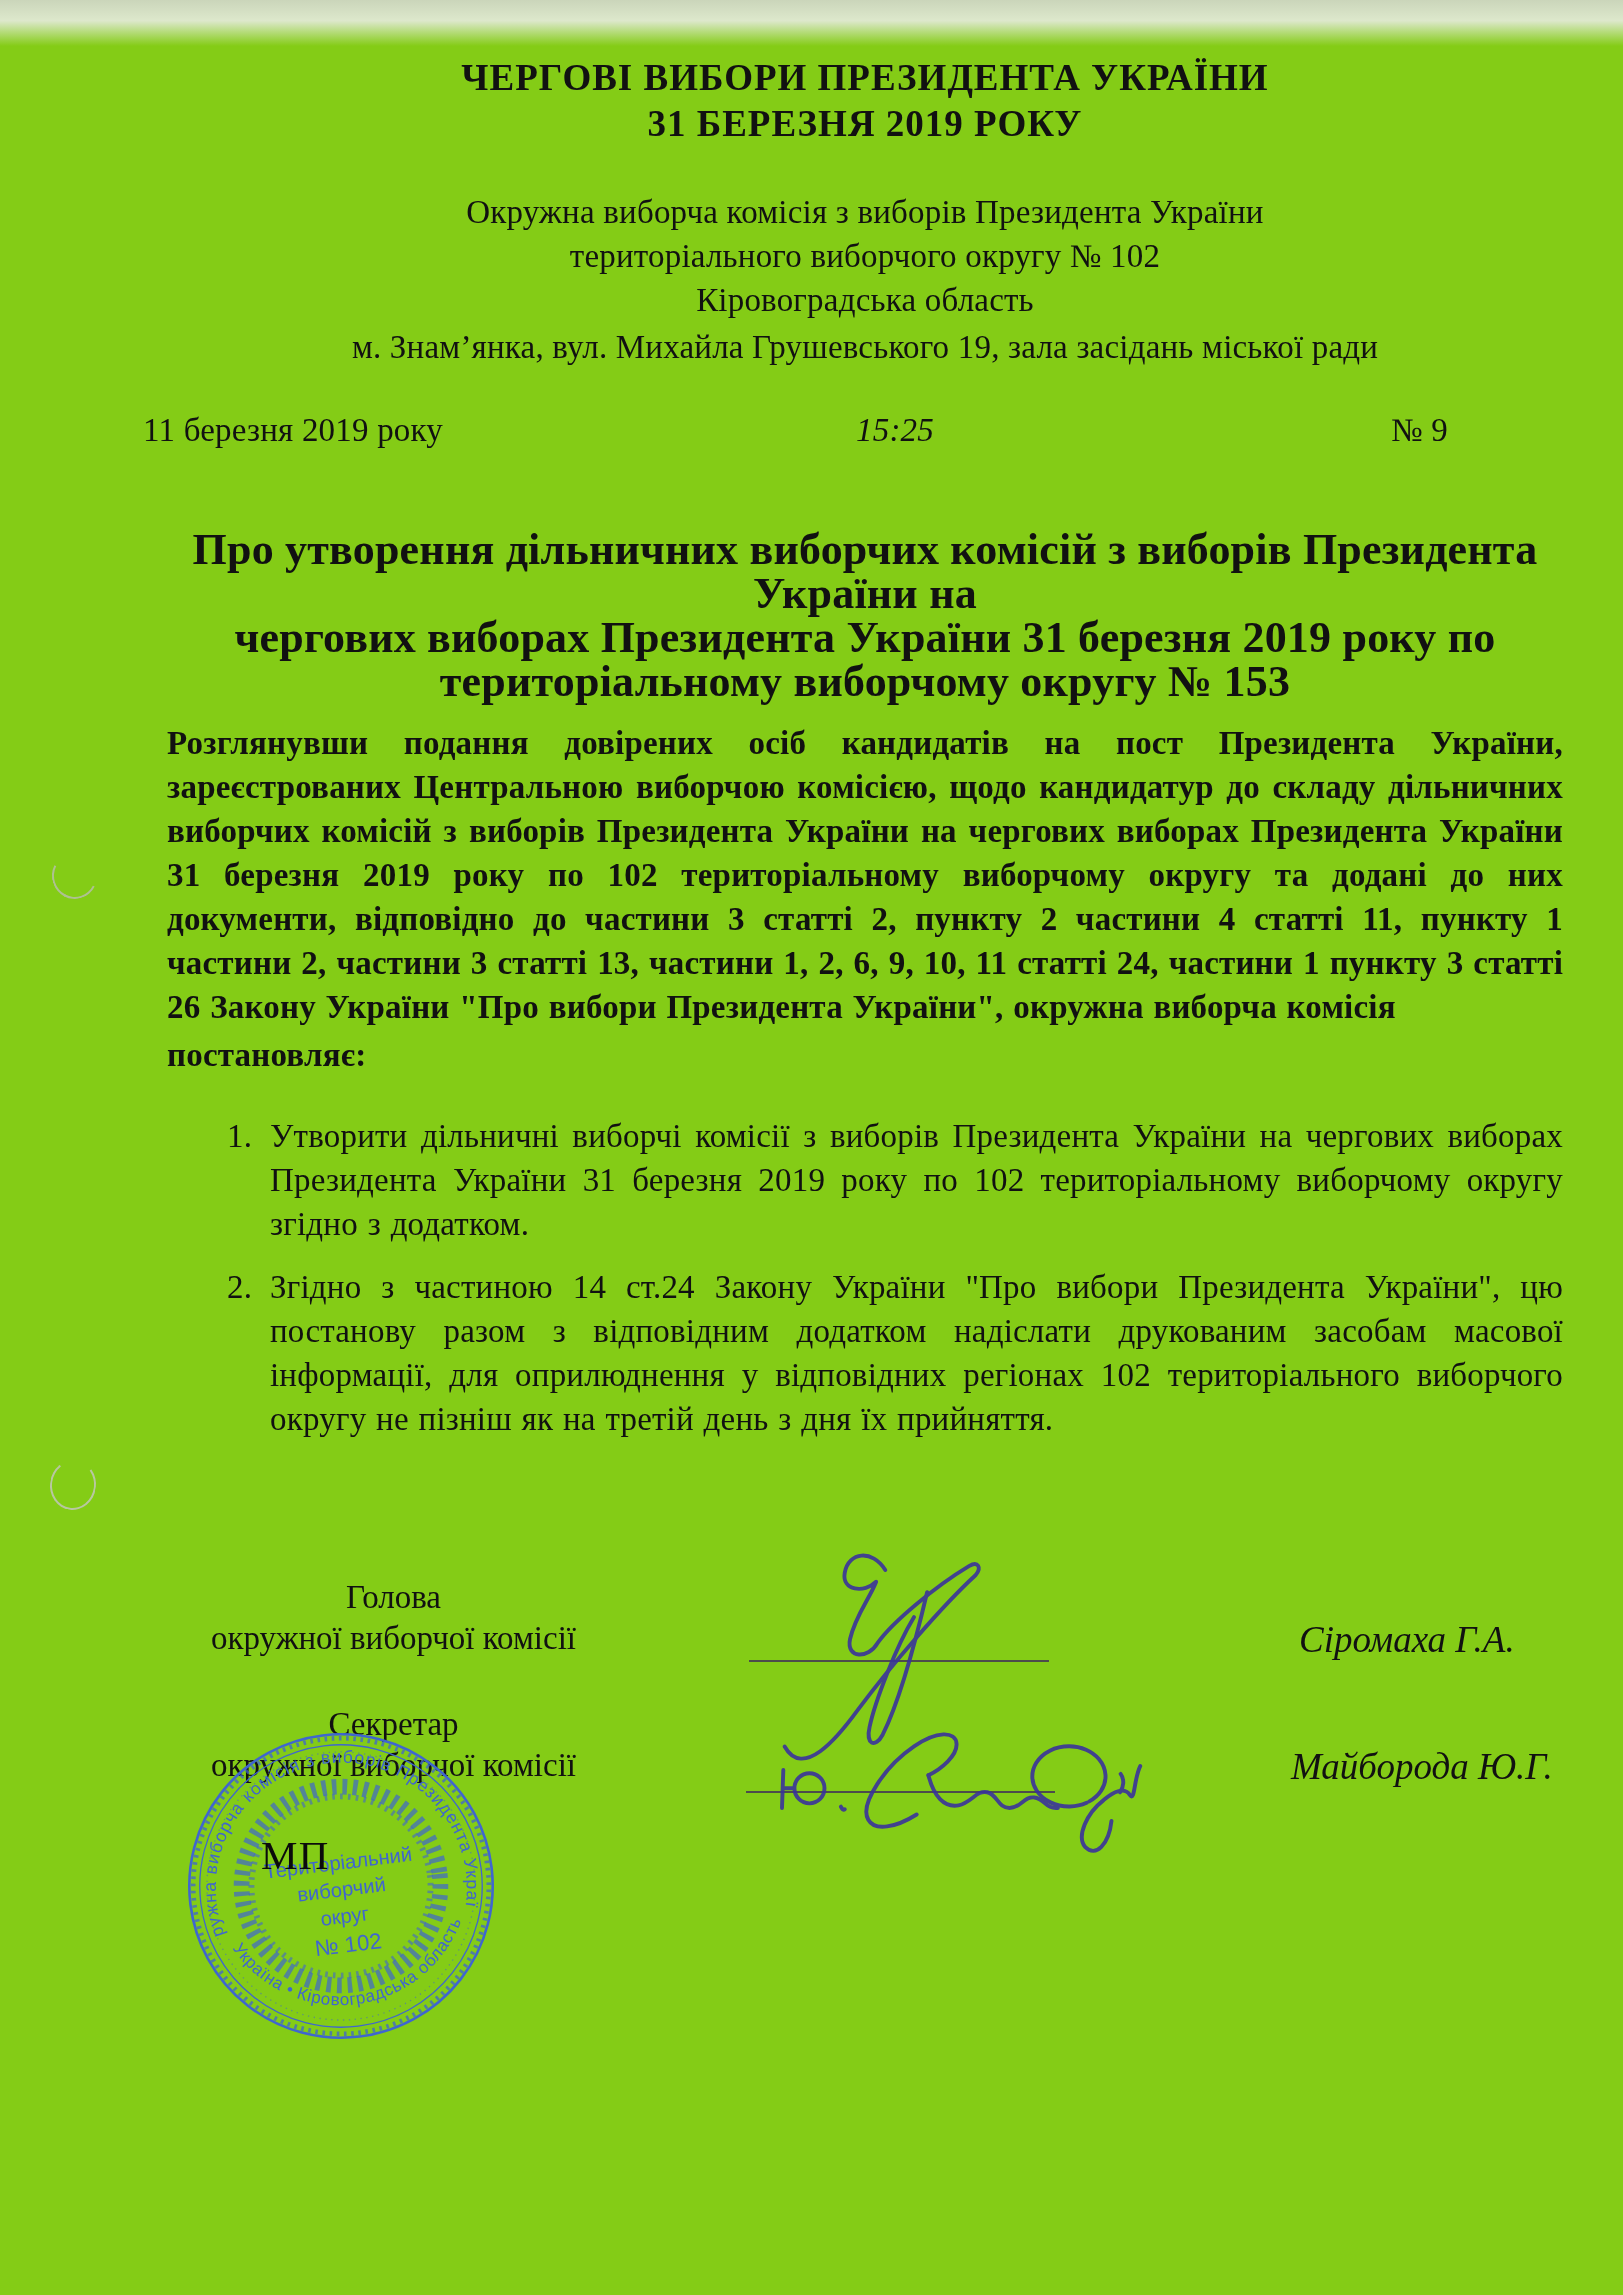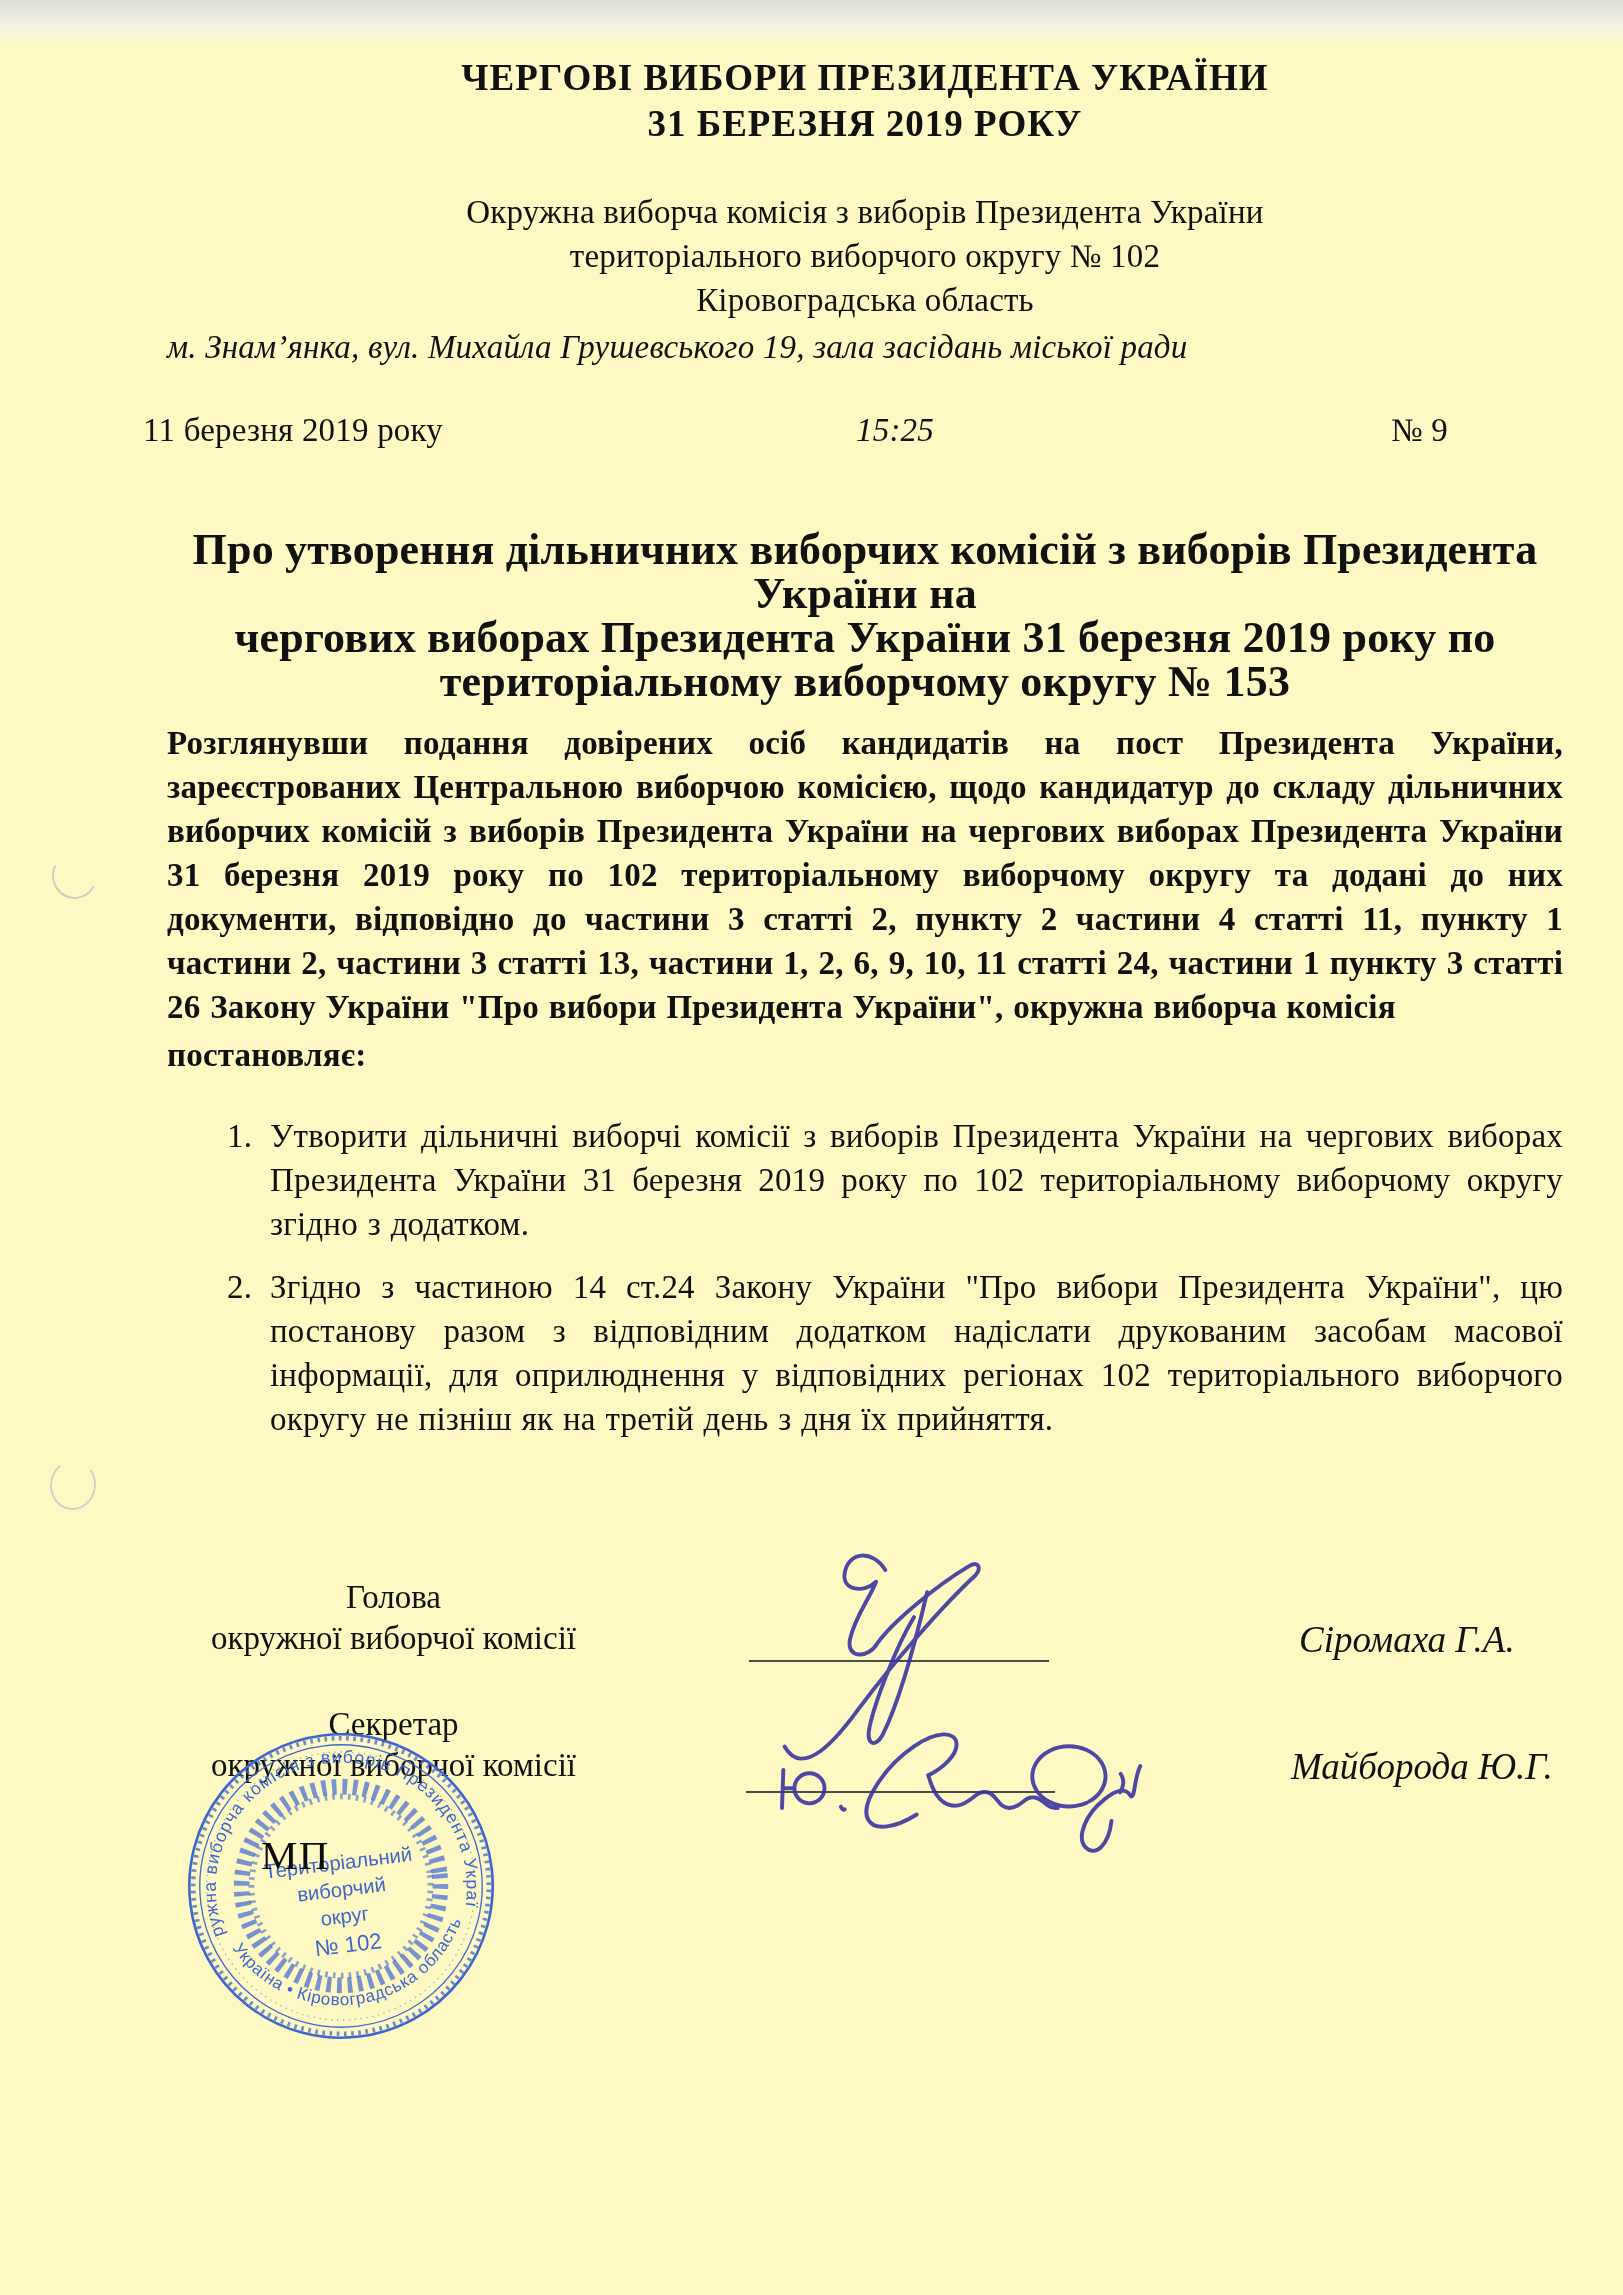--- a/index.html
+++ b/index.html
@@ -1,39 +1,39 @@
 <!DOCTYPE html>
 <html lang="uk" style="font-size:10.5px"><head>
 <meta charset="utf-8">
 <style>
   html,body{margin:0;padding:0;background:#e8e8e8;}
   .page{
     position:relative;
     width:1623px;height:2295px;
-    background:#fef9c3;
+    background:#84cc16;
     overflow:hidden;
     font-family:"Liberation Serif","DejaVu Serif",serif;
     color:#111;
   }
   .scan-top{
     position:absolute;left:0;top:0;width:100%;height:46px;
     background:linear-gradient(#d7d7d7 0%,#ededec 45%,rgba(255,255,255,0) 100%);
     opacity:.85;pointer-events:none;
   }
   .doc{
     position:absolute;left:167px;top:0;width:1396px;
     font-size:33px;line-height:44px;letter-spacing:0.2px;
   }
   .title{
     margin-top:55px;text-align:center;font-weight:bold;
     font-size:37px;line-height:46px;letter-spacing:1px;
   }
   .commission{margin-top:43px;text-align:center;font-size:33px;line-height:44px;}
   .doctype{margin-top:42px;text-align:center;font-weight:bold;font-size:39px;line-height:41px;letter-spacing:1.3px;}
-  .venue{margin-top:3.3px;text-align:left;font-size:33px;line-height:44px;font-style:italic;}
+  .venue{margin-top:3.3px;text-align:center;font-size:33px;line-height:44px;}
   .meta-row{position:relative;margin-top:39px;height:44px;}
   .meta-date{position:absolute;left:-24px;top:0;}
   .meta-time{position:absolute;left:689px;top:0;font-style:italic;}
   .meta-num{position:absolute;right:115px;top:0;}
   .subject{margin-top:76px;text-align:center;font-weight:bold;font-size:44px;line-height:44px;}
   .preamble{margin-top:17px;text-align:justify;text-justify:inter-word;word-spacing:1.3px;font-weight:bold;}
   .decree{margin-top:3.9px;font-weight:bold;}
   .olist{margin-top:37px;}
   .item{position:relative;padding-left:103px;text-align:justify;text-justify:inter-word;word-spacing:1.3px;}
   .item + .item{margin-top:19px;}

